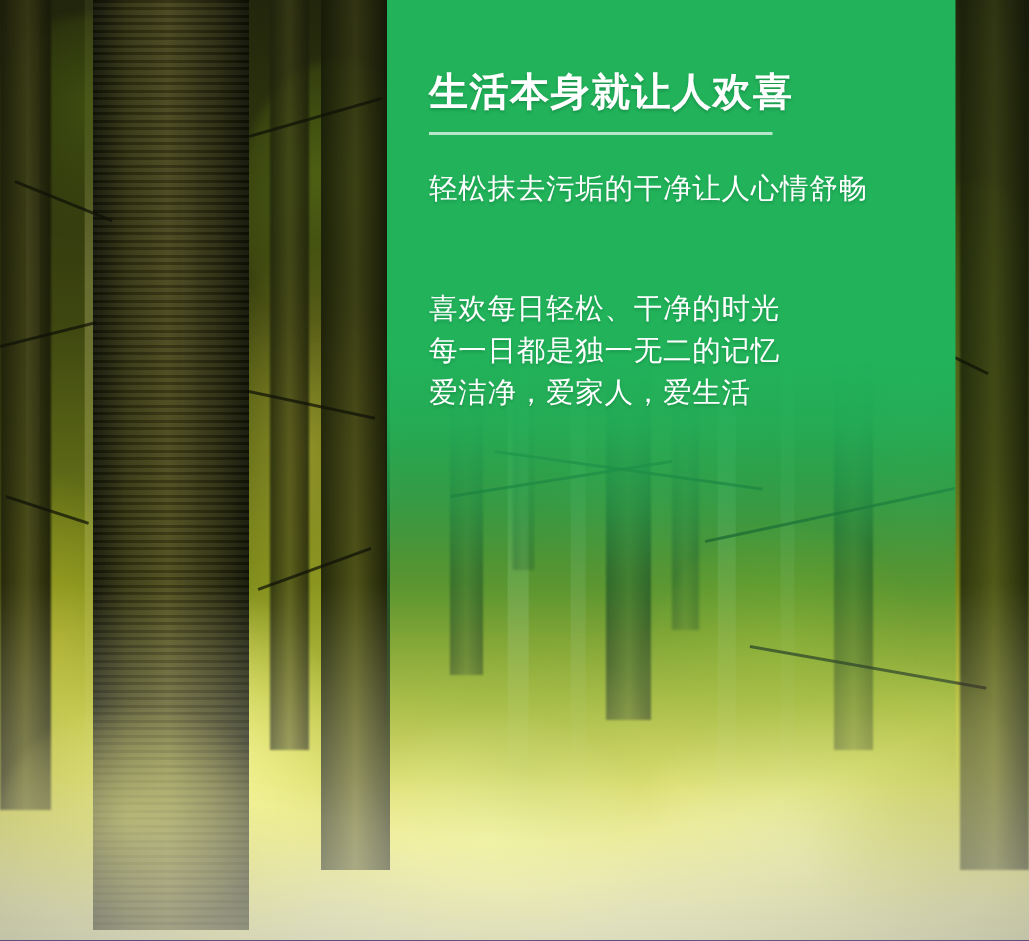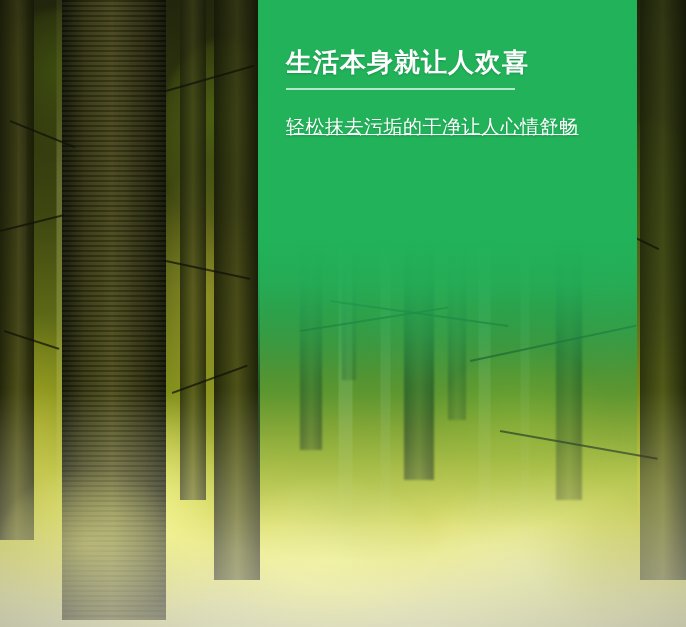--- a/index.html
+++ b/index.html
@@ -149,21 +149,21 @@
     letter-spacing:1px; color:#ffffff;
     text-shadow:0 1px 2px rgba(0,60,26,.25);
     white-space:nowrap;
   }
   .rule{
     position:absolute; left:0; top:88px;
     width:229px; height:2px;
     background:rgba(255,255,255,.68);
   }
   .para{ position:absolute; left:0; }
-  .para-1{ top:112px;text-decoration:underline; }
+  .para-1{ top:112px; }
   .para-2{ top:192px; }
   .line{
     font-size:19px; font-weight:normal; line-height:28px;
     letter-spacing:.5px; color:#ffffff;
     text-shadow:0 1px 2px rgba(0,60,26,.22);
     white-space:nowrap;
   }
 </style>
 </head>
 <body>
@@ -216,15 +216,20 @@
   <div class="text-block">
 
     <div class="headline">生活本身就让人欢喜</div>
 
     <div class="rule"></div>
 
     <div class="para para-1">
       <div class="line">轻松抹去污垢的干净让人心情舒畅</div>
     </div>
 
+    <div class="para para-2">
+      <div class="line">喜欢每日轻松、干净的时光</div>
+      <div class="line">每一日都是独一无二的记忆</div>
+      <div class="line">爱洁净，爱家人，爱生活</div>
+    </div>
 
   </div>
 </div>
 
 </body></html>

